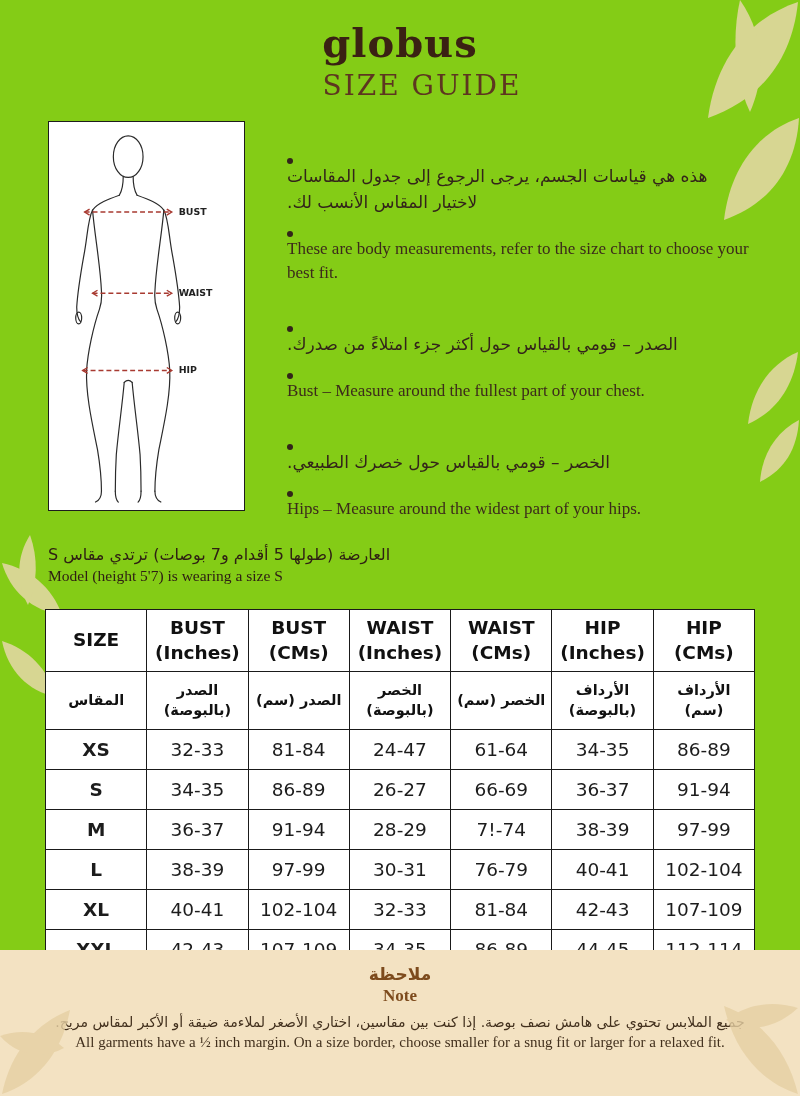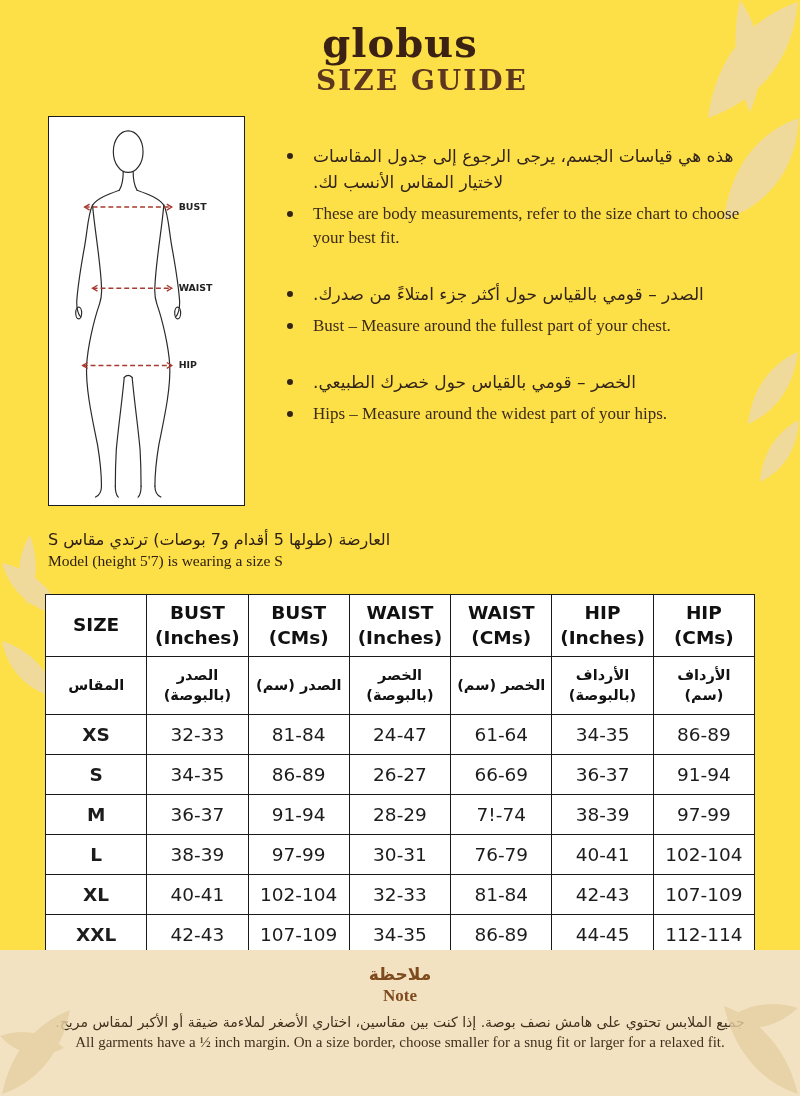--- a/index.html
+++ b/index.html
@@ -1,41 +1,41 @@
 <!DOCTYPE html>
 <html><head>
 <meta charset="utf-8">
 <style>
   * { margin:0; padding:0; box-sizing:border-box; }
   html,body { width:800px; }
   body { font-family:"DejaVu Sans", sans-serif; }
   .page {
     position:relative; width:800px; height:1096px;
-    background:#fde047; overflow:hidden;
+    background:#84cc16; overflow:hidden;
   }
   .leaf { position:absolute; pointer-events:none; opacity:.8; }
 
   
   .header { position:relative; text-align:center; padding-top:22px; z-index:2; }
   .logo {
     font-family:"DejaVu Serif", serif; font-weight:700;
     font-size:40px; color:#3a2113; letter-spacing:1px; line-height:1.05;
   }
   .title {
-    font-family:"DejaVu Serif", serif; font-weight:700;
-    font-size:28px; color:#5d3620; letter-spacing:2px; padding-left:44px;
+    font-family:"DejaVu Serif", serif; font-weight:400;
+    font-size:28px; color:#5d3620; letter-spacing:2px; margin-top:5px;padding-left:44px;
   }
 
   
   .measure-section { position:relative; display:flex; margin:19px 45px 0 48px; z-index:2; }
   .figure-box { flex:none; width:197px; height:390px; background:#ffffff; border:1.5px solid #1d1d1d; }
   .figure-box svg { display:block; width:100%; height:100%; }
 
   .instructions { flex:1; list-style:none; margin-left:42px; padding-top:28px; }
-  .instr-item { display:flex; gap:20px; }
+  .instr-item { display:flex; gap:0;flex-direction:column; }
   .instr-item .bullet { flex:none; width:6px; height:6px; border-radius:50%; background:#33241a; margin-top:9px; }
   .instr-item .text { flex:1; }
   .instr-item.ar { font-family:"DejaVu Sans", sans-serif; font-size:17px; line-height:1.5; color:#33241a; }
   .instr-item.ar .text { direction:rtl; text-align:left; }
   .instr-item.en { font-family:"Liberation Serif", serif; font-size:17px; line-height:1.4; color:#3c2b1b; margin-top:7px; }
   .pair-gap { margin-top:32px; }
 
   
   .model-note { position:relative; margin:24px 45px 0 48px; z-index:2; }
   .model-ar { font-family:"DejaVu Sans", sans-serif; font-size:16px; color:#2f2013; direction:rtl; text-align:left; }

